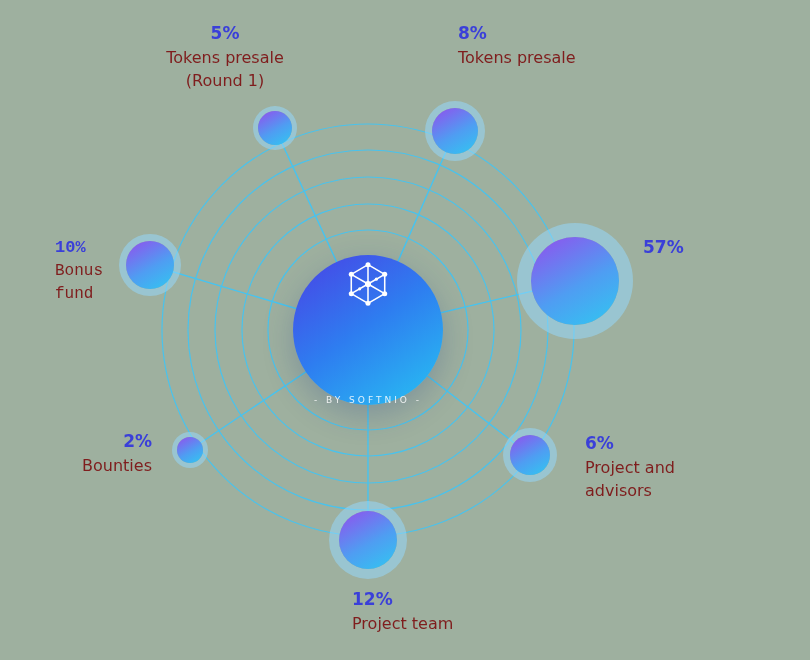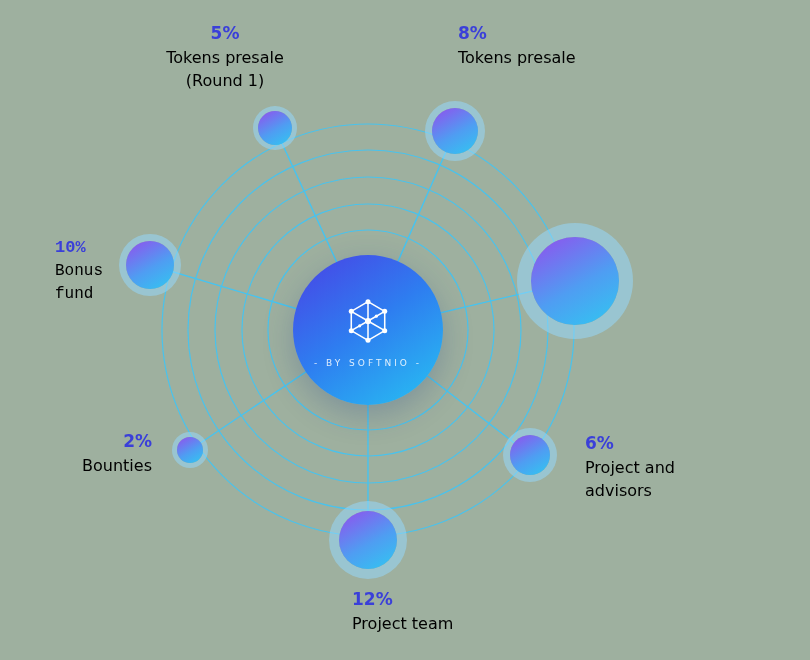--- a/index.html
+++ b/index.html
@@ -18,31 +18,31 @@
   }
   .halo-s{box-shadow:0 0 0 5px rgba(150,215,250,.55);}
   .halo-m{box-shadow:0 0 0 7px rgba(150,215,250,.55);}
   .halo-l{box-shadow:0 0 0 10px rgba(150,215,250,.55);}
   .halo-xl{box-shadow:0 0 0 14px rgba(150,215,250,.55);}
 
   .center-circle{
     position:absolute;left:293px;top:255px;width:150px;height:150px;
     border-radius:50%;
     background:linear-gradient(145deg,#4a41e5 0%,#2e7df0 48%,#27c3f2 100%);
-    display:flex;flex-direction:column;align-items:center;justify-content:center;
+    display:flex;flex-direction:column;align-items:center;justify-content:space-between;
     box-shadow:0 10px 30px rgba(30,60,140,.25);
   }
   .brand-text{
     margin-top:8px;color:rgba(255,255,255,.85);
     font-size:9px;letter-spacing:3px;text-transform:uppercase;white-space:nowrap;
   }
 
   .label-block{position:absolute;line-height:23px;}
   .pct{font-size:17px;font-weight:bold;color:#3a3fd9;margin-bottom:1px;}
-  .lbl{font-size:16px;color:#000000;font-weight:500;}
+  .lbl{font-size:16px;color:#7f1d1d;font-weight:500;}
   .ta-c{text-align:center;}
   .ta-r{text-align:right;}
 </style>
 </head>
 <body>
 
 <div class="stage">
 
   <svg class="orbits" width="810" height="660" viewBox="0 0 810 660">
     <g stroke="#45c4f1" stroke-width="1.2" fill="none" opacity="0.95">
@@ -108,20 +108,21 @@
     <div class="lbl">Tokens presale</div>
   </div>
 
   <div class="label-block" style="left:55px;top:236px;font-family:Liberation Mono, monospace;">
     <div class="pct">10%</div>
     <div class="lbl">Bonus</div>
     <div class="lbl">fund</div>
   </div>
 
   <div class="label-block" style="left:643px;top:236px;width:165px;">
+    <div class="pct">57%</div>
   </div>
 
   <div class="label-block ta-r" style="left:30px;top:430px;width:122px;">
     <div class="pct">2%</div>
     <div class="lbl">Bounties</div>
     <div class="lbl"></div>
   </div>
 
   <div class="label-block" style="left:585px;top:432px;">
     <div class="pct">6%</div>

